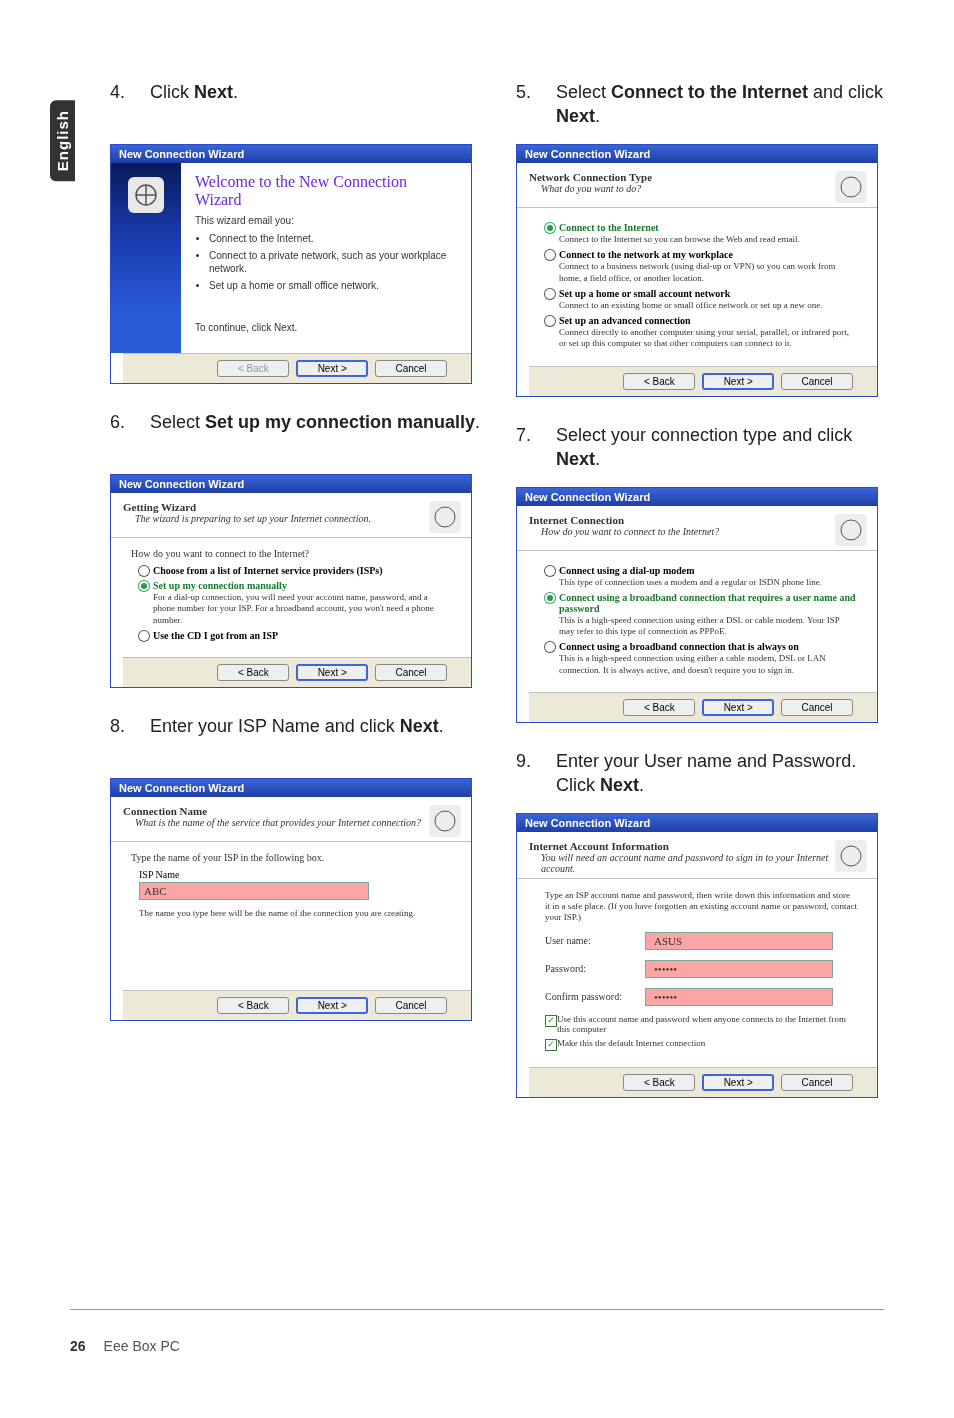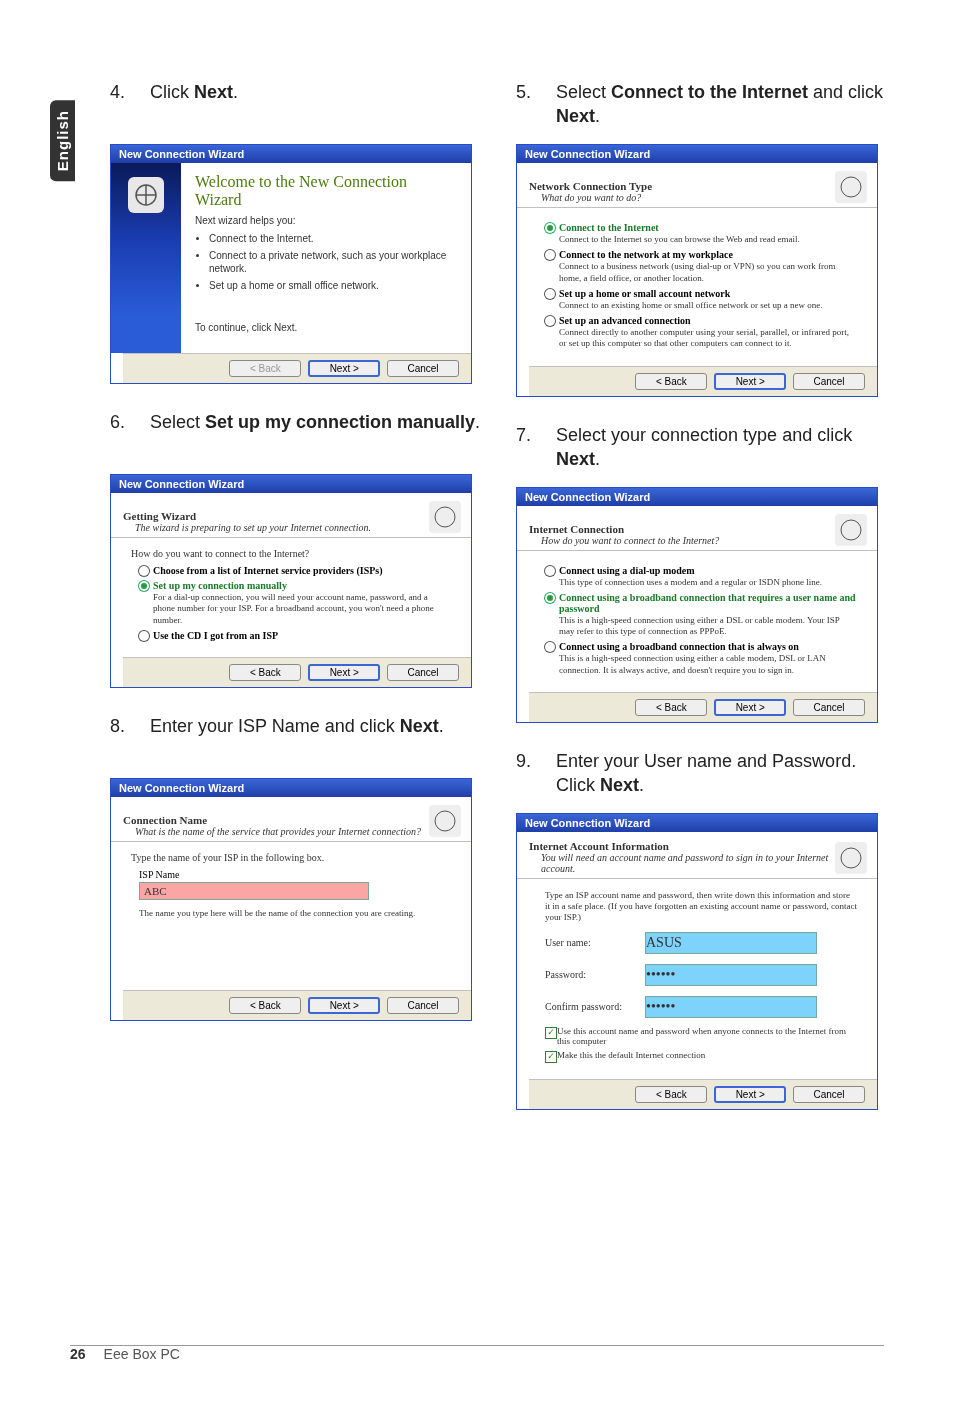--- a/index.html
+++ b/index.html
@@ -11,56 +11,56 @@
   .step-heading { display:flex; gap:20px; font-size:18px; line-height:1.35; margin-bottom:14px; min-height:50px; }
   .step-num { width:20px; flex-shrink:0; }
   .step-text b { font-weight:bold; }
 
   .wizard { width:360px; border:1px solid #2a4bc9; background:#fff; font-size:10px; color:#333; }
   .wizard-title { background:linear-gradient(#3a66d8,#1f3ea7); color:#fff; font-weight:bold; padding:3px 8px; font-size:11px; }
   .wizard-body { display:flex; }
   .wizard-side { width:70px; background:linear-gradient(#0a1a5a 0%, #1a3cb0 40%, #2a5cd8 80%); display:flex; align-items:flex-start; justify-content:center; padding-top:10px;}
   .wizard-side svg, .header-icon svg { display:block; }
   .wizard-main { flex:1; padding:10px 14px; font-family:Tahoma, Arial, sans-serif; }
-  .wizard-main h2 { font-family:"Times New Roman", serif; font-weight:normal; color:#4d7c0f; font-size:16px; margin:0 0 6px 0; }
+  .wizard-main h2 { font-family:"Times New Roman", serif; font-weight:normal; color:#6d28d9; font-size:16px; margin:0 0 6px 0; }
   .wizard-main p.lead { margin:2px 0 6px 0; font-size:10px; }
   .wizard-main ul { margin:0; padding-left:14px; font-size:10px; }
   .wizard-main ul li { margin-bottom:4px; line-height:1.3;}
-  .wizard-footer { border-top:1px solid #c0c0c0; padding:6px 12px; text-align:right; background:#ece9d8;margin-left:12px; }
+  .wizard-footer { border-top:1px solid #c0c0c0; padding:6px 24px; text-align:right; background:#ece9d8;margin-left:12px; }
   .wizard-btn { display:inline-block; border:1px solid #888; background:#efefef; font-size:10px; padding:2px 12px; border-radius:3px; margin-left:4px; min-width:46px; text-align:center; color:#000;}
   .wizard-btn.default { border:2px solid #3a66d8; padding:1px 11px; }
   .wizard-btn.disabled { color:#999; }
 
-  .wizard-header { padding:8px 10px 4px 12px; border-bottom:1px solid #c0c0c0; font-family:Tahoma; background:#fff; display:flex; align-items:flex-end; }
+  .wizard-header { padding:8px 10px 4px 12px; border-bottom:1px solid #c0c0c0; font-family:Tahoma; background:#fff; display:flex; align-items:flex-start; }
   .wizard-header .wh-text { flex:1; }
   .wizard-header .wh-title { font-weight:bold; font-size:11px; }
   .wizard-header .wh-sub { font-size:10px; padding-left:12px;font-style:italic; }
   .header-icon { width:32px; height:32px; flex-shrink:0; }
 
   .wizard-content { padding:10px 20px 12px 28px; font-family:Tahoma; font-size:10px; }
   .wizard-content .prompt { margin:0 0 6px -8px; }
   .option { margin:4px 0; padding-left:14px; position:relative; }
   .option .radio { position:absolute; left:0; top:1px; width:10px; height:10px; border-radius:50%; box-shadow:0 0 0 1px #555; background:#fff; }
   .option.selected .radio { box-shadow:0 0 0 1px #2a6; }
   .option.selected .radio::after { content:""; position:absolute; left:2px; top:2px; width:6px; height:6px; background:#2a9c3a; border-radius:50%; }
   .option-title { font-weight:bold; color:#000; }
   .option.selected .option-title { color:#1a7a2a; }
   .option-desc { font-size:9px; color:#333; padding-left:0; line-height:1.25; margin-top:1px; }
 
   .field-row { margin:4px 0 8px 0; }
   .field-row label { display:block; font-size:10px; color:#000; margin-bottom:2px; }
   .field-row .textbox { border:1px solid #7a9; padding:2px 4px; font-size:11px; background:#fca5a5; width:220px; }
 
   .form-grid { display:grid; grid-template-columns:90px 1fr; gap:10px 10px; align-items:center; margin:8px 0; }
-  .form-grid .textbox { border:1px solid #7a9; padding:2px 0; font-size:14px; background:#7dd3fc; width:170px; }
+  .form-grid .textbox { border:1px solid #7a9; padding:2px 8px; font-size:11px; background:#fca5a5; width:170px; }
   .chk { display:flex; align-items:flex-start; font-size:9px; margin:4px 0; }
   .chk .box { width:10px; height:10px; border:1px solid #3a7a3a; display:flex; align-items:center; justify-content:center; flex-shrink:0; margin-top:1px;}
   .chk .box::after { content:"✓"; font-size:9px; color:#2a8a2a; line-height:1; }
 
-  .page-footer { position:absolute; bottom:56px; left:70px; right:70px; border-top:1px solid #999; padding-top:0; font-size:14px; color:#555; display:flex; gap:18px; }
+  .page-footer { position:absolute; bottom:64px; left:70px; right:70px; border-top:1px solid #999; padding-top:28px; font-size:14px; color:#555; display:flex; gap:18px; }
   .page-footer .pn { font-weight:bold; color:#333; }
 
   .continue-note { margin-top:30px; font-size:10px; }
 </style>
 </head>
 <body>
 
 <div class="page">
   <div class="tab">English</div>
 
@@ -79,21 +79,21 @@
           <div class="wizard-title">New Connection Wizard</div>
           <div class="wizard-body">
             <div class="wizard-side">
               <svg width="44" height="44">
                   <rect x="4" y="4" width="36" height="36" rx="6" fill="#e8e8e8"></rect>
                   <path d="M12 22a10 10 0 0 1 20 0M12 22a10 10 0 0 0 20 0M22 12v20M12 22h20" stroke="#555" fill="none" stroke-width="1.5"></path>
                 </svg>
             </div>
             <div class="wizard-main">
               <h2>Welcome to the New Connection Wizard</h2>
-              <p class="lead">Next wizard helps you:</p>
+              <p class="lead">This wizard email you:</p>
               <ul>
                 <li>Connect to the Internet.</li>
                 <li>Connect to a private network, such as your workplace network.</li>
                 <li>Set up a home or small office network.</li>
               </ul>
               <p class="continue-note">To continue, click Next.</p>
             </div>
           </div>
           <div class="wizard-footer">
             <span class="wizard-btn disabled">&lt; Back</span>

